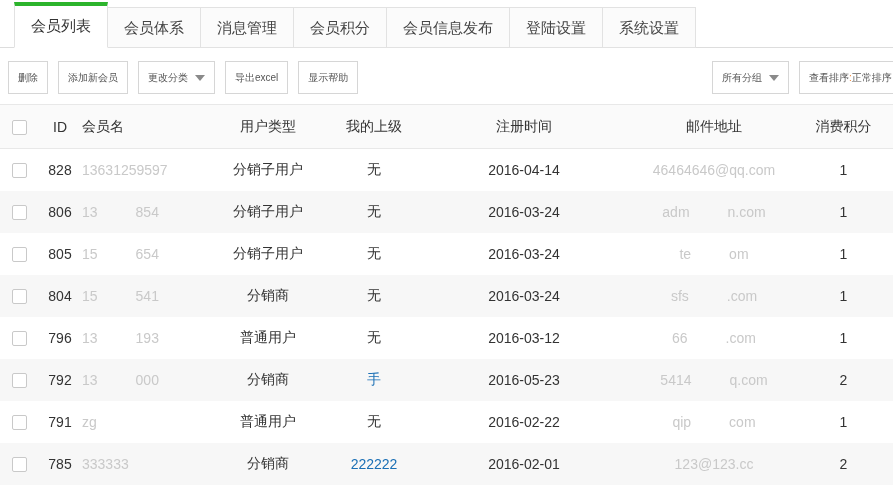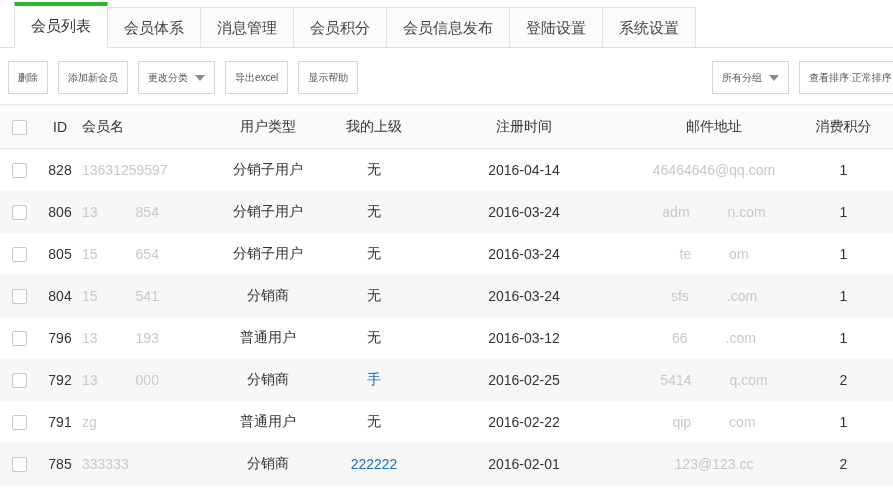--- a/index.html
+++ b/index.html
@@ -158,21 +158,21 @@
       <td>2016-03-12</td>
       <td><span class="masked">66</span><span class="gap"></span><span class="masked">.com</span></td>
       <td>1</td>
     </tr>
         <tr>
       <td><span class="checkbox"></span></td>
       <td>792</td>
       <td class="t-left"><span class="masked">13</span><span class="gap"></span><span class="masked">000</span></td>
       <td>分销商</td>
       <td><span class="link">手</span></td>
-      <td>2016-02-25</td>
+      <td>2016-05-23</td>
       <td><span class="masked">5414</span><span class="gap"></span><span class="masked">q.com</span></td>
       <td>2</td>
     </tr>
         <tr>
       <td><span class="checkbox"></span></td>
       <td>791</td>
       <td class="t-left"><span class="masked">zg</span><span class="gap"></span></td>
       <td>普通用户</td>
       <td><span>无</span></td>
       <td>2016-02-22</td>

